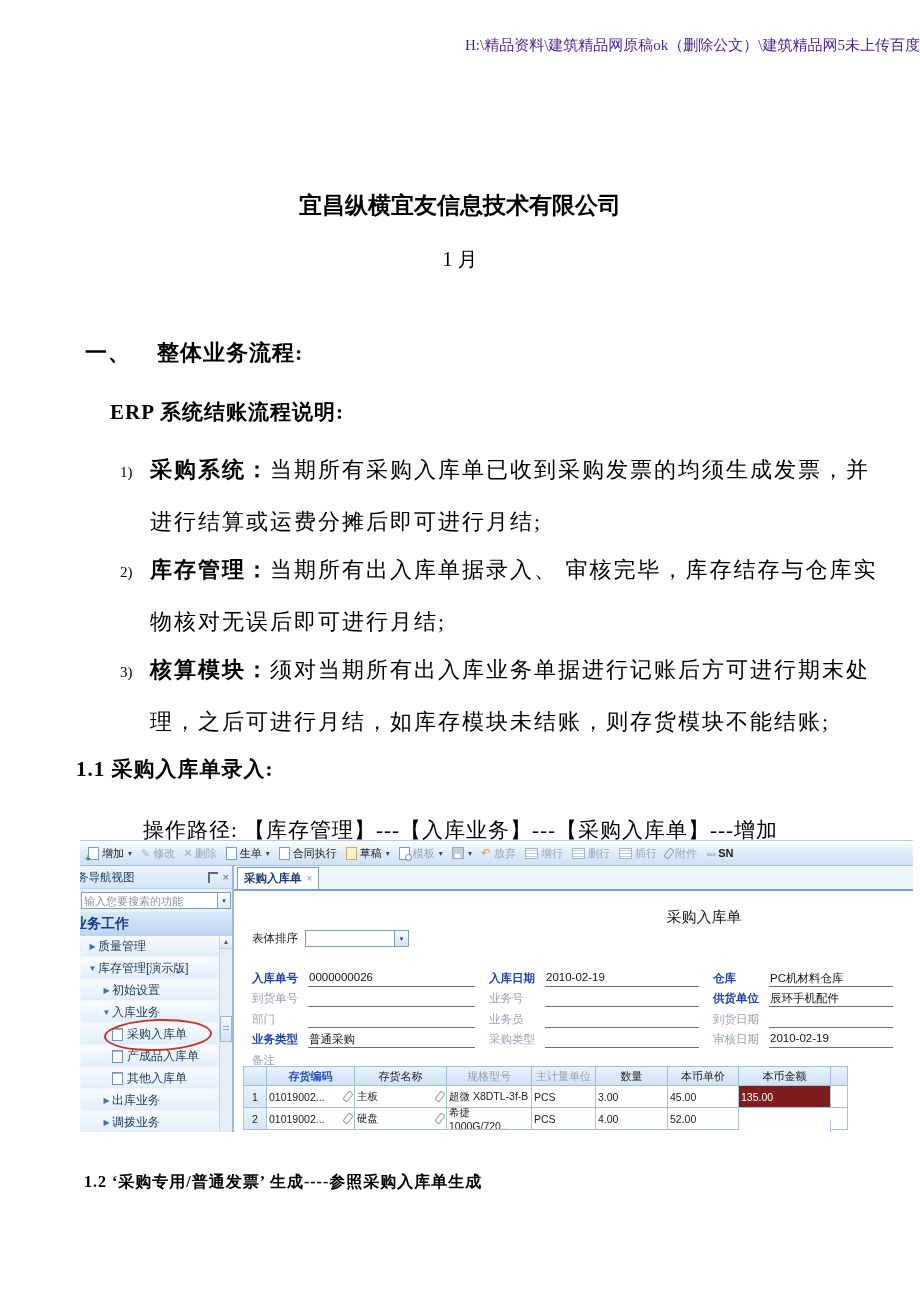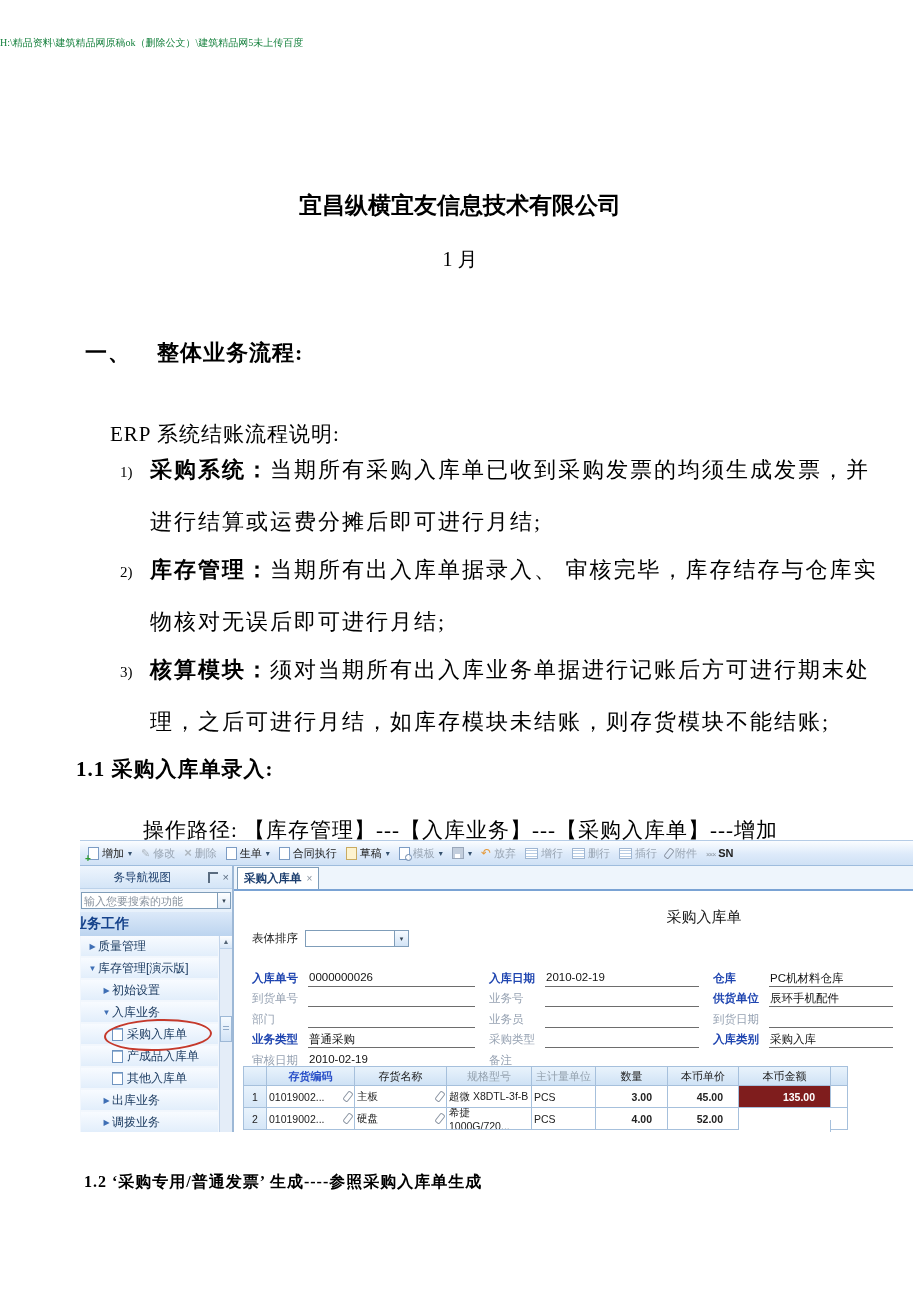--- a/index.html
+++ b/index.html
@@ -1,26 +1,26 @@
 <!DOCTYPE html>
 <html><head>
 <meta charset="utf-8">
 <style>
   html,body{margin:0;padding:0;background:#fff;}
   .page{position:relative;width:920px;height:1302px;background:#fff;overflow:hidden;
         font-family:"Liberation Serif","DejaVu Serif",serif;color:#000;}
   
   .wm{position:absolute;left:262px;top:586px;font-family:"DejaVu Sans","Liberation Sans",sans-serif;
       font-size:56px;color:#c7c7c7;opacity:.6;letter-spacing:3px;white-space:nowrap;}
-  .hdr{position:absolute;top:36px;left:0;width:100%;text-align:left;font-size:10px;color:#15803d;}
+  .hdr{position:absolute;top:36px;left:0;width:100%;text-align:right;font-size:15px;color:#4c1d95;}
   .title{position:absolute;top:190px;left:0;width:100%;text-align:center;font-size:23px;font-weight:bold;}
   .month{position:absolute;top:246px;left:0;width:100%;text-align:center;font-size:20px;}
   .sec1{position:absolute;left:85px;top:338px;font-size:22px;font-weight:bold;letter-spacing:1px;}
   .sec1-num{margin-right:26px;}
-  .erph{position:absolute;left:110px;top:420px;font-size:21px;font-weight:normal;letter-spacing:1px;}
+  .erph{position:absolute;left:110px;top:398px;font-size:21px;font-weight:bold;letter-spacing:1px;}
   .flow-item{position:absolute;left:120px;width:740px;font-size:22px;line-height:50px;
              letter-spacing:2px;padding-left:30px;}
   .fnum{display:inline-block;width:30px;margin-left:-30px;font-size:15px;letter-spacing:0;}
   .flab{letter-spacing:2px;}
   .sec11{position:absolute;left:76px;top:755px;font-size:21px;font-weight:bold;letter-spacing:1px;}
   .oppath{position:absolute;left:143px;top:816px;font-size:21px;letter-spacing:1px;}
   .sec12{position:absolute;left:84px;top:1172px;font-size:16px;font-weight:bold;letter-spacing:1px;}
   
   .shot{position:absolute;left:80px;top:840px;width:833px;height:292px;overflow:hidden;background:#fff;
         font-family:"Liberation Sans","DejaVu Sans",sans-serif;font-size:11px;color:#222;}
@@ -46,21 +46,21 @@
   .ic-rows{width:11px;height:9px;border:1px solid #9fb6d2;
       background:repeating-linear-gradient(#fff 0 1px,#b9cde4 1px 2px,#fff 2px 3px);}
   .ic-attach{width:4px;height:9px;border:1px solid #8a94a2;border-radius:2px;transform:rotate(38deg);}
   .ic-sn::before{content:"×××";font-size:7px;color:#8b959f;letter-spacing:-1px;}
   .sn-label{font-weight:bold;color:#222;}
   
   .nav{position:absolute;left:0;top:26px;width:153px;height:266px;box-sizing:border-box;
        background:#f2f7fd;border-right:1px solid #9db8d6;}
   .nav-title{height:22px;background:linear-gradient(#eef5fd,#d4e5f7);border-bottom:1px solid #bcd2ea;
        display:flex;align-items:center;padding:0 3px;color:#1d3f6d;font-size:11.5px;}
-  .nav-title .t{flex:1;margin-left:-6px;white-space:nowrap;overflow:hidden;text-align:center;}
+  .nav-title .t{flex:1;margin-left:-6px;white-space:nowrap;overflow:hidden;}
   .pin{width:8px;height:9px;border-left:2px solid #5a6c80;border-top:2px solid #5a6c80;margin-right:5px;}
   .nx{color:#5a6c80;font-size:11px;}
   .nav-search{height:23px;display:flex;align-items:center;padding:2px 1px;background:#e8f1fb;box-sizing:border-box;}
   input.search{flex:1;height:17px;border:1px solid #7f9db9;font-size:11px;padding:0 2px;background:#fff;
        font-family:inherit;box-sizing:border-box;min-width:0;}
   input.search::placeholder{color:#8a94a0;opacity:1;}
   .search-drop{width:13px;height:17px;border:1px solid #7f9db9;border-left:none;box-sizing:border-box;
        background:linear-gradient(#fff,#dce9f8);font-size:7px;color:#345;
        display:flex;align-items:center;justify-content:center;}
   .nav-header{height:24px;background:linear-gradient(#dce9f9,#bcd4ef);display:flex;align-items:center;
@@ -107,21 +107,21 @@
         white-space:nowrap;overflow:hidden;padding:0 1px;}
   
   .grid{position:absolute;left:9px;top:200px;}
   .grow{display:flex;}
   .gcell{box-sizing:border-box;border-right:1px solid #a6c0dc;border-bottom:1px solid #a6c0dc;
         font-size:10.5px;display:flex;align-items:center;background:#fff;padding-left:2px;overflow:hidden;}
   .grow .gcell:first-child{border-left:1px solid #a6c0dc;}
   .ghead .gcell{background:linear-gradient(#e9f3fc,#cfe2f5);justify-content:center;height:20px;
         border-top:1px solid #a6c0dc;font-size:11px;padding-left:0;}
   .gnum{background:linear-gradient(#e9f3fc,#d5e6f7);justify-content:center;padding-left:0;}
-  .num-right{justify-content:flex-end;padding-right:15px;font-weight:bold;}
+  .num-right{justify-content:flex-start;padding-right:2px;}
   .sel{background:#7f1d1d;color:#fff;}
   .h-blue{color:#2a50c8;} .h-gray{color:#93a0ad;} .h-dark{color:#1c1c1c;}
   .clip{margin-left:auto;margin-right:3px;flex:none;}
 </style>
 </head>
 <body>
 
 <div class="page">
   <div class="hdr">H:\精品资料\建筑精品网原稿ok（删除公文）\建筑精品网5未上传百度</div>
   <div class="title">宜昌纵横宜友信息技术有限公司</div>
@@ -312,24 +312,20 @@
             <span class="val"></span>
           </div>
           <div class="field filled">
             <span class="lab">业务类型</span>
             <span class="val">普通采购</span>
           </div>
           <div class="field empty">
             <span class="lab">采购类型</span>
             <span class="val"></span>
           </div>
-          <div class="field filled">
-            <span class="lab">入库类别</span>
-            <span class="val">采购入库</span>
-          </div>
           <div class="field empty">
             <span class="lab">审核日期</span>
             <span class="val">2010-02-19</span>
           </div>
           <div class="field empty">
             <span class="lab">备注</span>
             <span class="val"></span>
           </div>
         </div>
       <div class="grid" id="grid">

